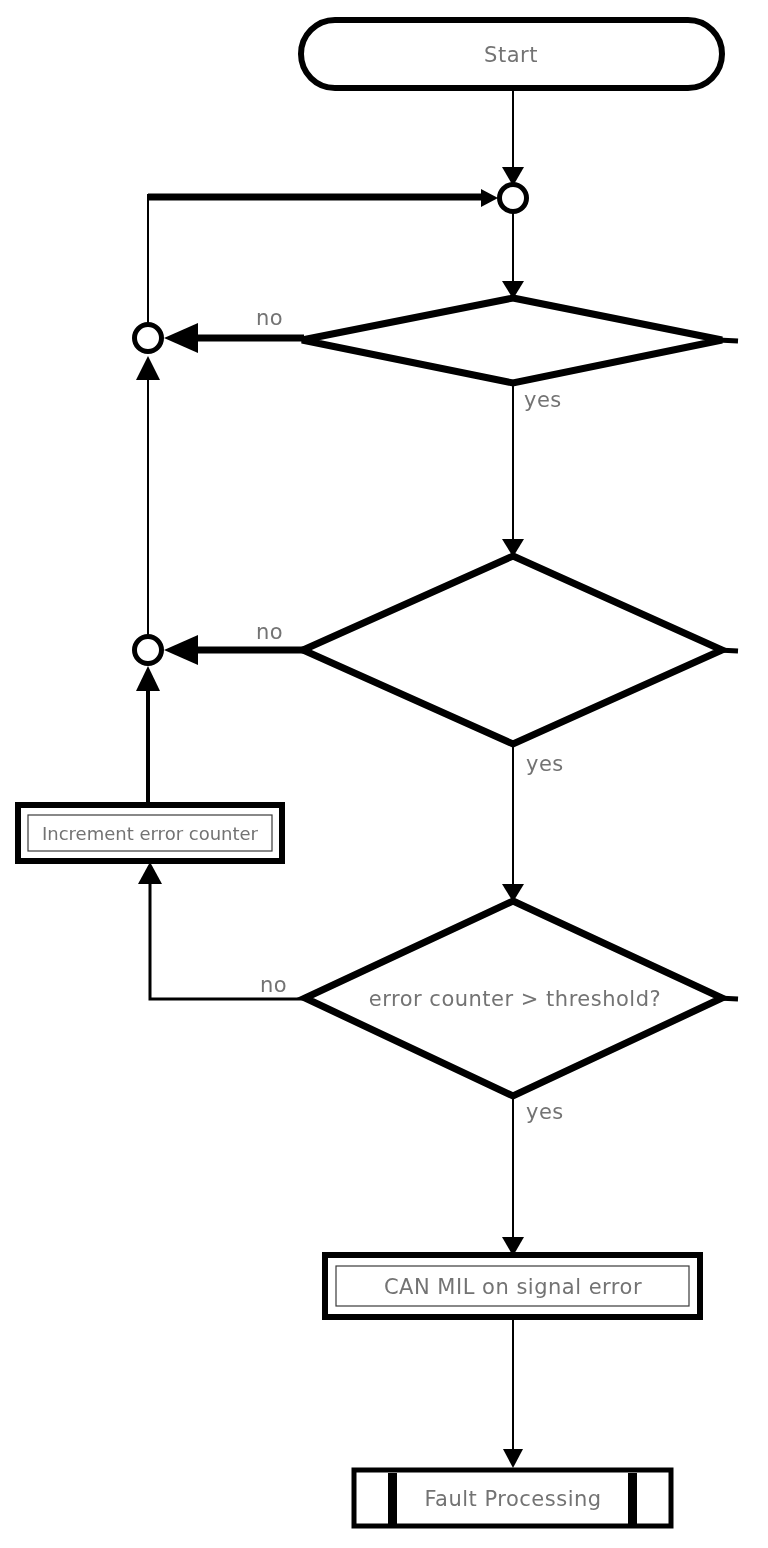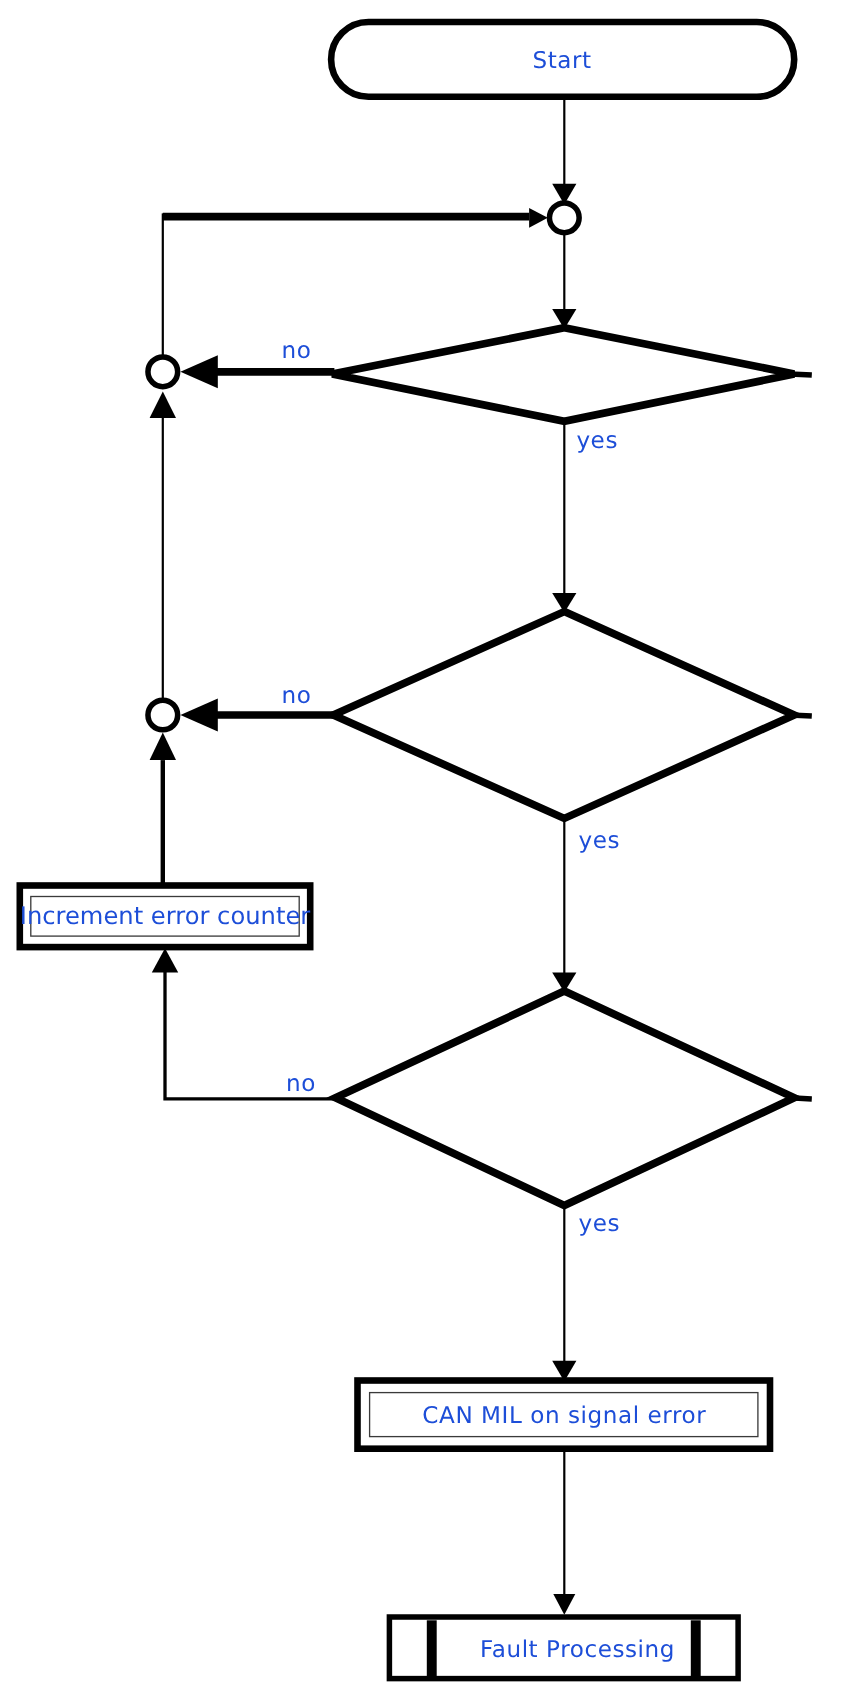--- a/index.html
+++ b/index.html
@@ -17,32 +17,32 @@
   }
   #shapes {
     position: absolute;
     left: 0;
     top: 0;
     width: 768px;
     height: 1548px;
   }
   .lbl {
     position: absolute;
-    color: #1d4ed8;
+    color: #737373;
     font-size: 21px;
     line-height: 24px;
     white-space: nowrap;
     letter-spacing: 0.5px;
   }
   .lbl.center {
     transform: translate(-50%, -50%);
     text-align: center;
   }
   .lbl.small-node {
-    font-size: 22px;
+    font-size: 18px;
     letter-spacing: 0px;
   }
   .lbl.two-line {
     white-space: normal;
     width: 340px;
     line-height: 31px;
   }
 </style>
 </head>
 <body>
@@ -113,26 +113,27 @@
     <rect x="388" y="1473" width="9" height="51" fill="#000" stroke="none"></rect>
     <rect x="628" y="1473" width="9" height="51" fill="#000" stroke="none"></rect>
   </svg>
 
   <div class="lbl center" style="left:511px; top:55px;">Start</div>
 
 
   <div class="lbl center two-line" style="left:515px; top:652px;">
   </div>
 
+  <div class="lbl center" style="left:515px; top:999px;">error counter &gt; threshold?</div>
 
   <div class="lbl center small-node" style="left:150px; top:834px;">Increment error counter</div>
 
   <div class="lbl center" style="left:513px; top:1287px;">CAN MIL on signal error</div>
 
-  <div class="lbl center" style="left:513px; top:1499px;margin-left:12px;">Fault Processing</div>
+  <div class="lbl center" style="left:513px; top:1499px;">Fault Processing</div>
 
   <div class="lbl" style="left:256px; top:306px;">no</div>
   <div class="lbl" style="left:524px; top:388px;">yes</div>
 
   <div class="lbl" style="left:256px; top:620px;">no</div>
   <div class="lbl" style="left:526px; top:752px;">yes</div>
 
   <div class="lbl" style="left:260px; top:973px;">no</div>
   <div class="lbl" style="left:526px; top:1100px;">yes</div>
 

